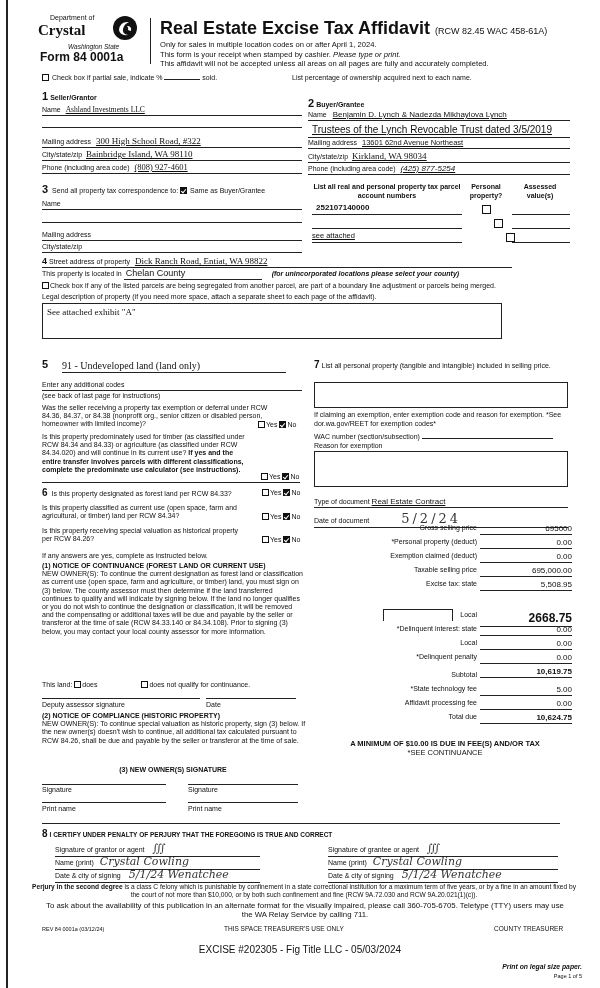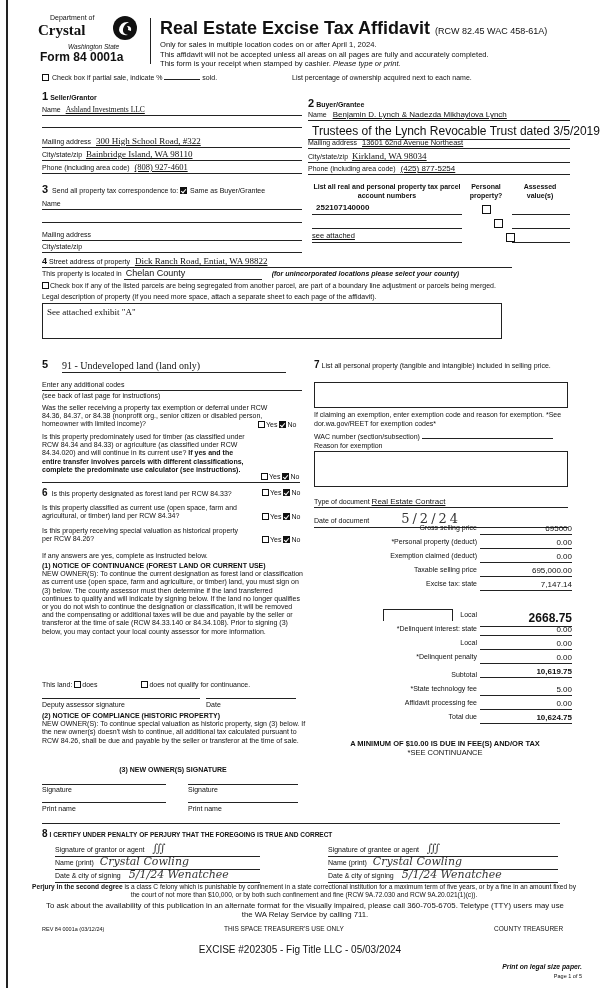--- a/index.html
+++ b/index.html
@@ -42,22 +42,22 @@
 </div>
 <div class="abs bold" style="left:40px;top:50px;font-size:12px;">Form 84 0001a</div>
 <div class="abs" style="left:150px;top:18px;width:1px;height:46px;background:#222;"></div>
 
 <div class="abs" style="left:160px;top:17px;white-space:nowrap;">
   <span style="font-size:18px;font-weight:bold;">Real Estate Excise Tax Affidavit</span>
   <span style="font-size:9px;margin-left:3px;">(RCW 82.45 WAC 458-61A)</span>
 </div>
 <div class="abs" style="left:160px;top:40px;font-size:7.6px;line-height:9.5px;white-space:nowrap;">
   <div>Only for sales in multiple location codes on or after April 1, 2024.</div>
+  <div><span>This form is your receipt when stamped by cashier.</span> <i>Please type or print.</i></div>
   <div>This affidavit will not be accepted unless all areas on all pages are fully and accurately completed.</div>
-  <div><span>This form is your receipt when stamped by cashier.</span> <i>Please type or print.</i></div>
 </div>
 
 <div class="row" style="left:42px;top:74px;">
   <span class="cb"></span>
   <span>Check box if partial sale, indicate %</span>
   <span class="fill" style="width:36px;"></span>
   <span>sold.</span>
 </div>
 <div class="row" style="left:292px;top:74px;">List percentage of ownership acquired next to each name.</div>
 
@@ -85,33 +85,33 @@
 
 
 <div class="row" style="left:308px;top:97px;">
   <span class="secnum">2</span><b>Buyer/Grantee</b>
 </div>
 <div class="row line" style="left:308px;top:110px;width:262px;">
   <span>Name</span>
   <span class="typed" style="font-size:8px;margin-left:4px;text-decoration:underline;">Benjamin D. Lynch &amp; Nadezda Mikhaylova Lynch</span>
 </div>
 <div class="row line" style="left:308px;top:124px;width:262px;">
-  <span class="typed" style="font-size:12px;margin-left:4px;margin-top:36px;">Trustees of the Lynch Revocable Trust dated 3/5/2019</span>
+  <span class="typed" style="font-size:10px;margin-left:4px;text-decoration:underline;margin-top:36px;">Trustees of the Lynch Revocable Trust dated 3/5/2019</span>
 </div>
 <div class="row line" style="left:308px;top:138px;width:262px;">
   <span>Mailing address</span>
   <span class="typed" style="font-size:7.5px;margin-left:3px;text-decoration:underline;">13601 62nd Avenue Northeast</span>
 </div>
 <div class="row line" style="left:308px;top:151px;width:262px;">
   <span>City/state/zip</span>
   <span class="hand" style="font-size:9px;margin-left:2px;">Kirkland, WA 98034</span>
 </div>
 <div class="row line" style="left:308px;top:164px;width:262px;">
   <span>Phone (including area code)</span>
-  <span class="typed" style="font-size:8px;margin-left:3px;text-decoration:underline;">(425) 877-5254</span>
+  <span class="typed" style="font-size:8px;margin-left:3px;text-decoration:underline;font-style:italic;">(425) 877-5254</span>
 </div>
 
 
 <div class="row" style="left:42px;top:183px;">
   <span class="secnum">3</span>
   <span>Send all property tax correspondence to:</span>
   <span class="cb checked"></span>
   <span>Same as Buyer/Grantee</span>
 </div>
 <div class="row line" style="left:42px;top:200px;width:260px;">
@@ -282,21 +282,21 @@
   <div class="row" style="left:380px;top:552px;width:192px;">
     <span class="abs right" style="right:95px;">Exemption claimed (deduct)</span>
     <span class="abs right line" style="left:100px;width:92px;font-size:8px;">0.00</span>
   </div>
   <div class="row" style="left:380px;top:566px;width:192px;">
     <span class="abs right" style="right:95px;">Taxable selling price</span>
     <span class="abs right line" style="left:100px;width:92px;font-size:8px;">695,000.00</span>
   </div>
   <div class="row" style="left:380px;top:580px;width:192px;">
     <span class="abs right" style="right:95px;">Excise tax: state</span>
-    <span class="abs right line" style="left:100px;width:92px;font-size:8px;">7,147.14</span>
+    <span class="abs right line" style="left:100px;width:92px;font-size:8px;">5,508.95</span>
   </div>
 
   <div class="abs box" style="left:383px;top:609px;width:70px;height:12px;border-top:1px solid #222;border-left:1px solid #222;border-right:1px solid #222;border-bottom:none;"></div>
   <div class="row" style="left:380px;top:611px;width:192px;">
     <span class="abs right" style="right:95px;">Local</span>
     <span class="abs right line bold" style="left:100px;width:92px;font-size:12px;">2668.75</span>
   </div>
   <div class="row" style="left:380px;top:625px;width:192px;">
     <span class="abs right" style="right:95px;">*Delinquent interest: state</span>
     <span class="abs right line" style="left:100px;width:92px;font-size:8px;">0.00</span>

